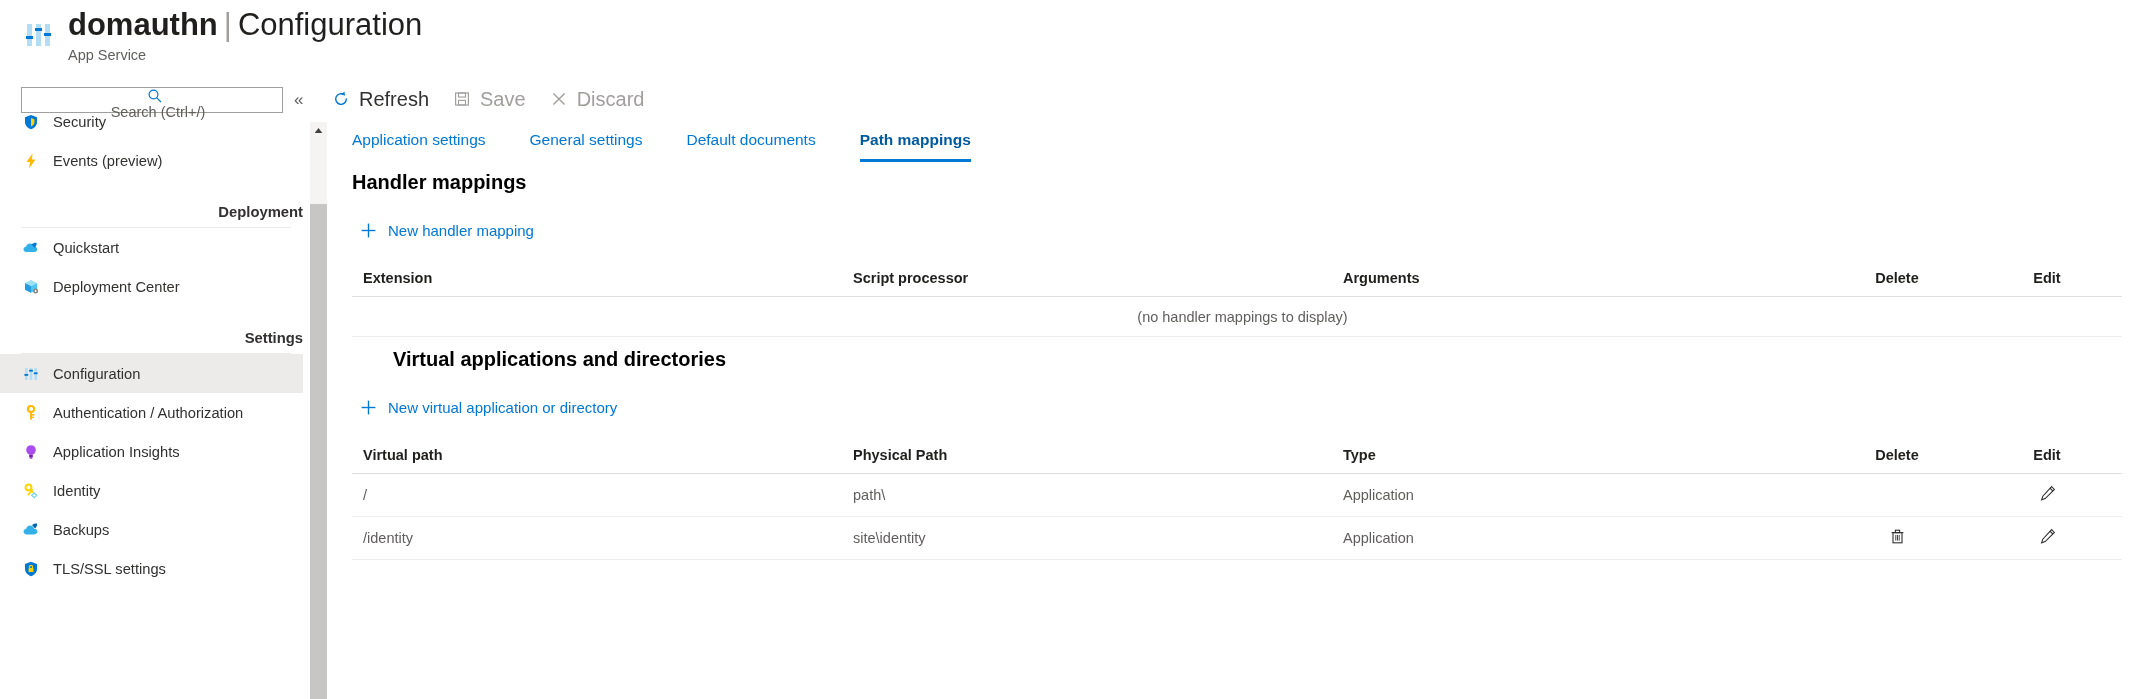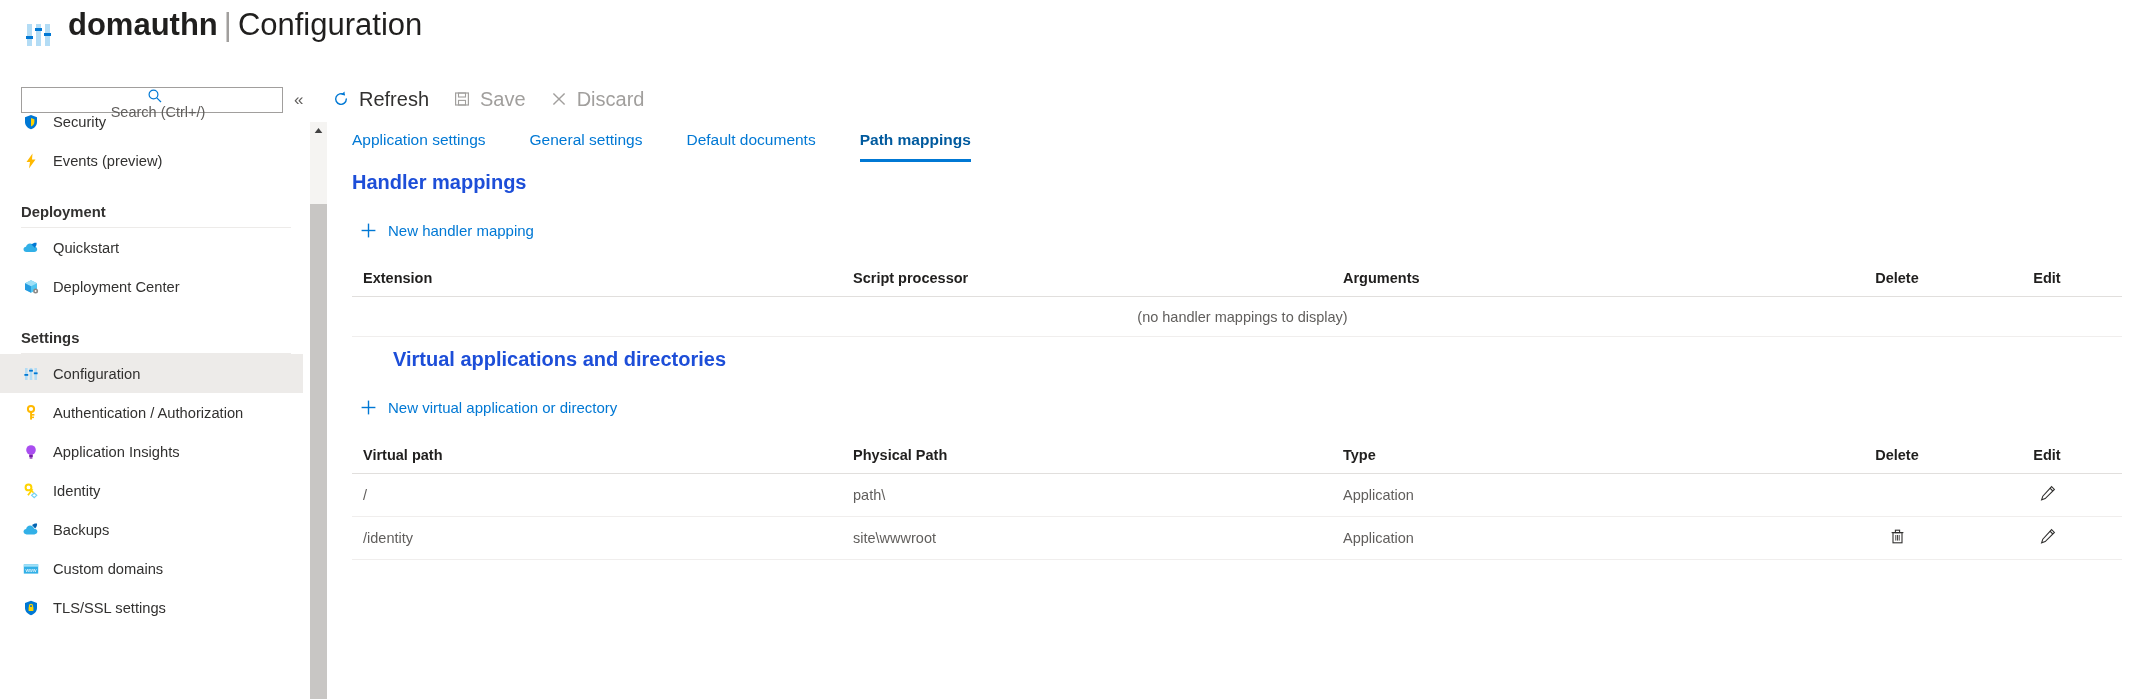--- a/index.html
+++ b/index.html
@@ -49,21 +49,21 @@
   .search-ph {
     font-size: 14.5px; color: #605e5c; margin-left: 6px; line-height: 16px;
     white-space: nowrap;
   }
   .collapse-btn {
     position: absolute; left: 294px; top: 15px;
     font-size: 17px; color: #605e5c; line-height: 18px;
     letter-spacing: -1px; cursor: pointer;
   }
 
-  .navlist { position: relative; margin-top: -2px; }
+  .navlist { position: relative; margin-top: -2px; text-align: right; }
   .nav-item {
     position: relative; height: 39px; display: flex; align-items: center;
     padding-left: 21px; cursor: pointer;
   }
   .nav-item.selected { background: #edebe9; }
   .nav-ico {
     width: 20px; height: 20px; flex: 0 0 20px; margin-right: 12px;
     display: flex; align-items: center; justify-content: center;
   }
   .nav-label {
@@ -126,21 +126,21 @@
     white-space: nowrap;
   }
   .tab.active { color: #005a9e; font-weight: 700; }
   .tab.active::after {
     content: ""; position: absolute; left: 0; right: 0; bottom: 0;
     height: 3px; background: #0078d4;
   }
 
   .section-title {
     position: absolute; left: 30px; font-size: 20px; font-weight: 700;
-    color: #1d4ed8; white-space: nowrap;
+    color: #000000; white-space: nowrap;
   }
   .addlink {
     position: absolute; left: 38px; display: flex; align-items: center;
     font-size: 15px; color: #0078d4; cursor: pointer; white-space: nowrap;
   }
   .plus-ico {
     width: 17px; height: 17px; margin-right: 11px; flex: 0 0 17px;
     display: flex; align-items: center; justify-content: center;
   }
 
@@ -180,20 +180,21 @@
         <rect x="23" y="6" width="5" height="22" fill="#b3dcf5"></rect>
         <rect x="4" y="18" width="7" height="3" fill="#0078d4"></rect>
         <rect x="13" y="10" width="7" height="3" fill="#0078d4"></rect>
         <rect x="22" y="15" width="7" height="3" fill="#0078d4"></rect>
       </svg>
     </span>
     <div class="title-wrap">
       <div class="title-line">
         <span class="title-res">domauthn</span><span class="title-sep">|</span><span>Configuration</span>
       </div>
+      <div class="title-sub">App Service</div>
     </div>
   </div>
 
   <div class="leftnav">
 
     <div class="search-row">
       <div class="searchbox">
         <span class="search-icon">
           <svg width="16" height="16" viewBox="0 0 16 16">
             <circle cx="6.5" cy="6.5" r="4.4" fill="none" stroke="#0078d4" stroke-width="1.2"></circle>
@@ -313,30 +314,20 @@
       <div class="nav-item">
         <span class="nav-ico">
           <svg width="18" height="18" viewBox="0 0 18 18">
             <path d="M4.6 13.4 C2.7 13.4 1.5 12.2 1.5 10.6 C1.5 9.1 2.7 8 4.1 7.9 C4.5 6 6.1 4.6 8.1 4.6 C10.1 4.6 11.7 6 12.1 7.8 C14 7.8 15.4 9 15.4 10.6 C15.4 12.2 14.1 13.4 12.3 13.4 Z" fill="#32b0e7"></path>
             <path d="M10 4 C11.6 2.5 13.6 2.1 15 2.6 C15.3 4 14.7 6 13.1 7.5 Z" fill="#0063b1"></path>
           </svg>
         </span>
         <span class="nav-label">Backups</span>
       </div>
 
-      <div class="nav-item">
-        <span class="nav-ico">
-          <svg width="18" height="18" viewBox="0 0 18 18">
-            <rect x="1.8" y="4.4" width="14.4" height="9.2" fill="#32b0e7"></rect>
-            <rect x="1.8" y="4.4" width="14.4" height="2.3" fill="#9fe0f7"></rect>
-            <text x="9" y="12.1" font-family="Liberation Sans, sans-serif" font-size="5.2" fill="#ffffff" text-anchor="middle">www</text>
-          </svg>
-        </span>
-        <span class="nav-label">Custom domains</span>
-      </div>
 
       <div class="nav-item">
         <span class="nav-ico">
           <svg width="18" height="18" viewBox="0 0 18 18">
             <path d="M9 1.8 L15 4 V9 C15 12.3 12.4 15.1 9 16.2 C5.6 15.1 3 12.3 3 9 V4 Z" fill="#0078d4"></path>
             <rect x="6.6" y="7.9" width="4.8" height="4.2" rx="0.5" fill="#ffd400"></rect>
             <path d="M7.5 7.9 V6.8 A1.5 1.5 0 0 1 10.5 6.8 V7.9" fill="none" stroke="#ffd400" stroke-width="1.2"></path>
           </svg>
         </span>
         <span class="nav-label">TLS/SSL settings</span>
@@ -471,21 +462,21 @@
             <span class="row-ico">
               <svg width="19" height="19" viewBox="0 0 19 19">
                 <path d="M13.6 2.6 L16.4 5.4 L7.2 14.6 L3.6 15.8 L4.8 12.2 Z" fill="none" stroke="#323130" stroke-width="1.1"></path>
                 <line x1="12" y1="4.2" x2="14.8" y2="7" stroke="#323130" stroke-width="1.1"></line>
               </svg>
             </span>
           </td>
         </tr>
         <tr>
           <td>/identity</td>
-          <td>site\wwwroot</td>
+          <td>site\identity</td>
           <td>Application</td>
           <td style="text-align:center;padding-left:0">
             <span class="row-ico">
               <svg width="19" height="19" viewBox="0 0 19 19">
                 <rect x="5" y="5.6" width="9" height="10.2" fill="none" stroke="#323130" stroke-width="1.1"></rect>
                 <line x1="3.6" y1="5.6" x2="15.4" y2="5.6" stroke="#323130" stroke-width="1.1"></line>
                 <rect x="7.4" y="3.2" width="4.2" height="2.4" fill="none" stroke="#323130" stroke-width="1.1"></rect>
                 <line x1="7.8" y1="8" x2="7.8" y2="13.6" stroke="#323130" stroke-width="0.9"></line>
                 <line x1="9.5" y1="8" x2="9.5" y2="13.6" stroke="#323130" stroke-width="0.9"></line>
                 <line x1="11.2" y1="8" x2="11.2" y2="13.6" stroke="#323130" stroke-width="0.9"></line>

